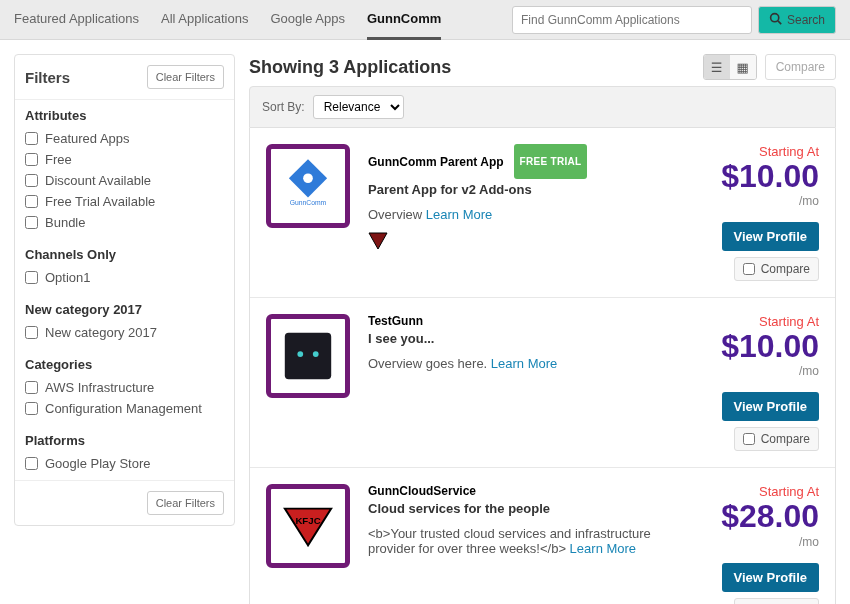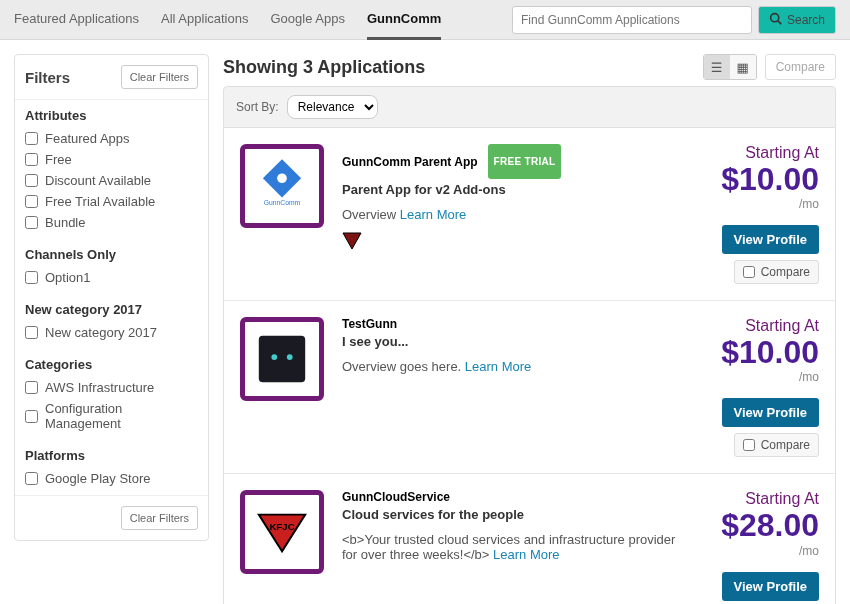--- a/index.html
+++ b/index.html
@@ -5,54 +5,54 @@
 *{box-sizing:border-box;margin:0;padding:0}
 body{font-family:Helvetica,Arial,sans-serif;background:#fff;color:#333;font-size:13px}
 .topbar{background:#ebebeb;border-bottom:1px solid #d8d8d8;padding:0 14px;display:flex;align-items:center;height:40px}
 .tabs{display:flex;gap:22px}
 .tab{color:#666;font-size:13px;padding:11px 0;cursor:pointer}
 .tab.active{color:#111;font-weight:700;border-bottom:3px solid #555}
 .searchwrap{margin-left:auto;display:flex;align-items:center;gap:6px}
 .searchbox{width:240px;height:28px;border:1px solid #ccc;border-radius:3px;padding:0 8px;font-size:12px;color:#888}
 .searchbtn{height:28px;border:1px solid #ccc;border-radius:3px;background:#14b8a6;padding:0 10px;display:flex;align-items:center;gap:5px;font-size:12px;color:#444;cursor:pointer}
 .container{display:flex;padding:14px;gap:14px;align-items:flex-start}
-.sidebar{width:195px;border:1px solid #e0e0e0;border-radius:4px}
+.sidebar{width:221px;border:1px solid #e0e0e0;border-radius:4px}
 .sidehead{display:flex;align-items:center;justify-content:space-between;padding:10px 10px;border-bottom:1px solid #eee}
 .sidehead h3{font-size:15px;font-weight:700;color:#444}
 .clearbtn{border:1px solid #ccc;border-radius:3px;background:#fff;padding:5px 8px;font-size:11px;color:#666;cursor:pointer}
 .sidegroup{padding:8px 10px 6px}
 .sidegrouptitle{font-size:13px;font-weight:700;color:#333;margin-bottom:5px}
 .checkrow{display:flex;align-items:center;gap:7px;padding:3px 0;color:#555;font-size:13px}
 .checkrow input{width:13px;height:13px}
 .sidefoot{padding:10px;border-top:1px solid #eee;display:flex;justify-content:flex-end}
 .main{flex:1}
 .mainhead{display:flex;align-items:center;justify-content:space-between;margin-bottom:6px}
 .mainhead h2{font-size:18px;font-weight:700;color:#333}
 .viewctrls{display:flex;gap:8px;align-items:center}
 .viewgroup{display:flex;border:1px solid #ccc;border-radius:3px;overflow:hidden}
 .viewbtn{width:26px;height:24px;background:#f7f7f7;display:flex;align-items:center;justify-content:center;cursor:pointer;font-size:13px;color:#555}
 .viewbtn.active{background:#dcdcdc}
 .comparebtn{border:1px solid #ddd;border-radius:3px;background:#fff;padding:5px 10px;font-size:12px;color:#aaa;cursor:pointer}
 .sortbar{background:#f2f2f2;border:1px solid #e0e0e0;border-radius:4px 4px 0 0;padding:8px 12px;display:flex;align-items:center;gap:8px;font-size:12px;color:#666}
-.sortbar select{border:1px solid #ccc;border-radius:8px;padding:3px 6px;font-size:12px;background:#fff}
+.sortbar select{border:1px solid #ccc;border-radius:3px;padding:3px 6px;font-size:12px;background:#fff}
 .list{border:1px solid #e0e0e0;border-top:none}
 .card{display:flex;padding:16px;border-bottom:1px solid #e8e8e8;gap:18px}
 .card:last-child{border-bottom:none}
 .thumb{width:84px;height:84px;border:5px solid #701a75;border-radius:6px;background:#fff;display:flex;align-items:center;justify-content:center;flex-shrink:0}
 .thumb svg{width:58px;height:58px}
 .cardbody{flex:1}
 .titlerow{display:flex;align-items:center;gap:10px;margin-bottom:3px}
 .apptitle{color:#000000;font-size:12px;font-weight:700;cursor:pointer}
 .badge-trial{background:#5cb85c;color:#fff;font-size:10px;font-weight:700;padding:12px 6px;border-radius:3px;letter-spacing:.3px}
 .subtitle{font-size:13px;font-weight:700;color:#333;margin-bottom:10px}
 .overview{font-size:13px;color:#555}
 .learn{color:#1985b5;cursor:pointer}
 .tribadge{margin-top:10px}
 .pricecol{width:120px;text-align:right;display:flex;flex-direction:column;align-items:flex-end}
-.starting{font-size:16px;color:#701a75}
+.starting{font-size:13px;color:#ef4444}
 .price{font-size:32px;font-weight:700;color:#4c1d95;line-height:1.1}
 .per{font-size:12px;color:#888;margin-bottom:14px}
 .viewprofile{background:#0a6a94;color:#fff;border:none;border-radius:3px;padding:7px 12px;font-size:13px;font-weight:600;cursor:pointer;margin-bottom:6px}
 .comparerow{border:1px solid #ddd;border-radius:3px;background:#f7f7f7;padding:4px 8px;display:flex;align-items:center;gap:6px;font-size:12px;color:#555;cursor:pointer}
 .comparerow input{width:12px;height:12px}
 </style>
 </head>
 <body>
 
 <div class="topbar">

